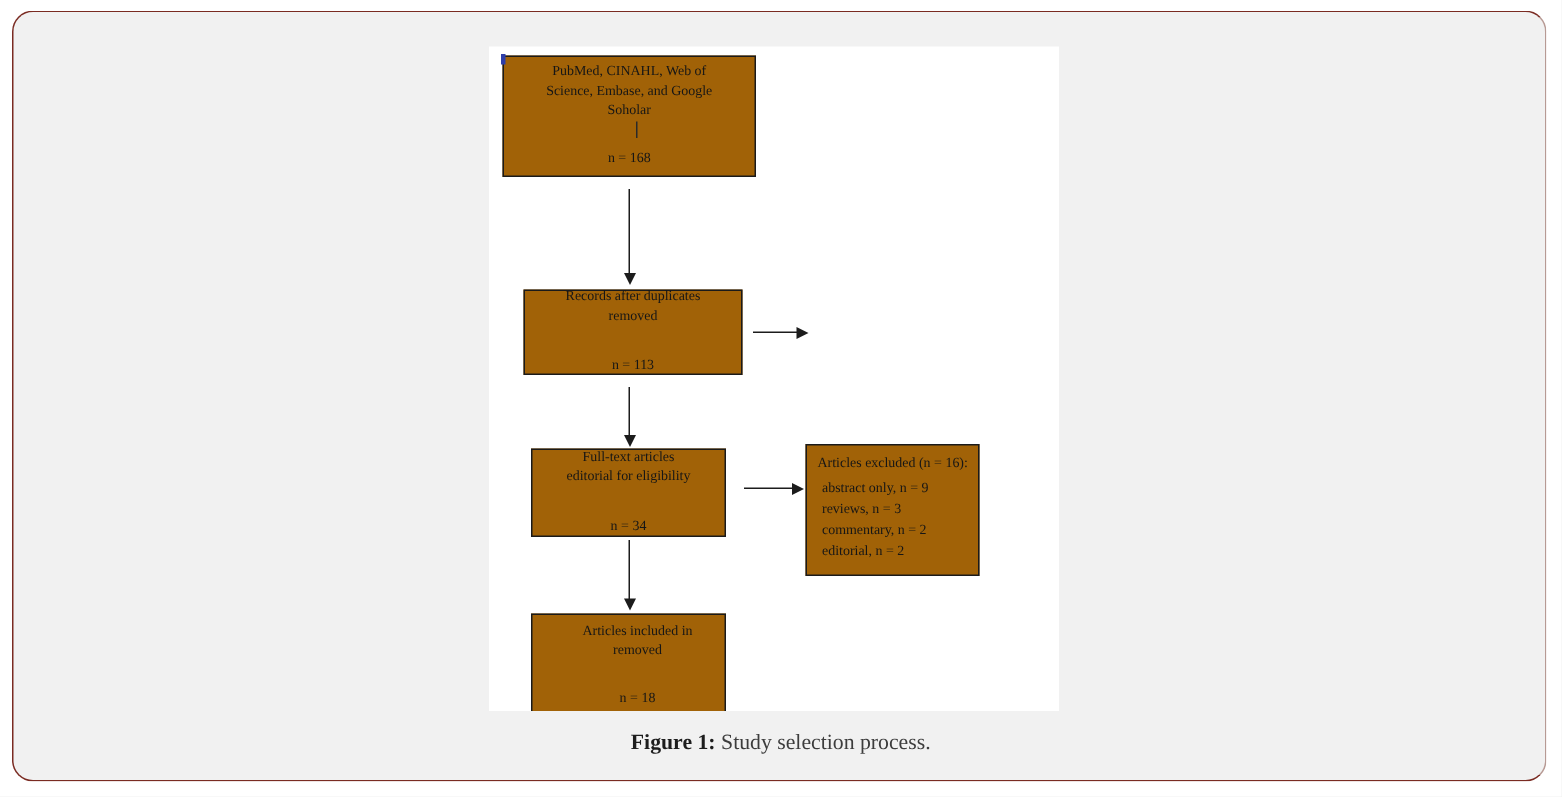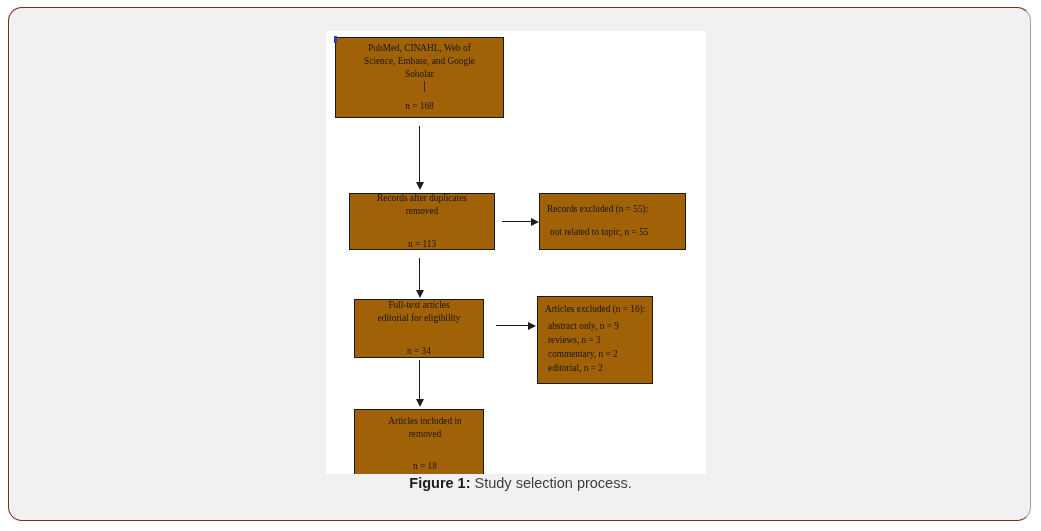--- a/index.html
+++ b/index.html
@@ -138,24 +138,24 @@
     top: 43px;
     width: 1.2px;
     height: 11px;
     background: #2a2a2a;
   }
 
   
   #figure-caption {
     position: absolute;
     left: 0;
-    top: 467px;
+    top: 479px;
     width: 1023px;
     text-align: center;
-    font-family: Liberation Sans, sans-serif;
+    font-family: Liberation Serif, serif;
     font-size: 14.5px;
     color: #3a3a3a;
   }
   #figure-caption .caption-label {
     font-weight: bold;
     color: #1d1d1d;
   }
   #figure-caption .caption-text { color: #3d3d3d; }
 </style>
 </head>
@@ -177,24 +177,20 @@
     <div class="arrow-v" id="arrow-sources-to-dupes"></div>
 
     <div class="flow-box centered" id="box-after-dupes">
       <div class="line">Records after duplicates</div>
       <div class="line">removed</div>
       <div class="line count">n = 113</div>
     </div>
 
     <div class="arrow-h" id="arrow-dupes-to-excl1"></div>
 
-    <div class="flow-box listed" id="box-excluded-1">
-      <div class="line head">Records excluded (n = 55):</div>
-      <div class="line item spaced">not related to topic, n = 55</div>
-    </div>
 
     <div class="arrow-v" id="arrow-dupes-to-fulltext"></div>
 
     <div class="flow-box centered" id="box-fulltext">
       <div class="line">Full-text articles</div>
       <div class="line">editorial for eligibility</div>
       <div class="line count">n = 34</div>
     </div>
 
     <div class="arrow-h" id="arrow-fulltext-to-excl2"></div>

